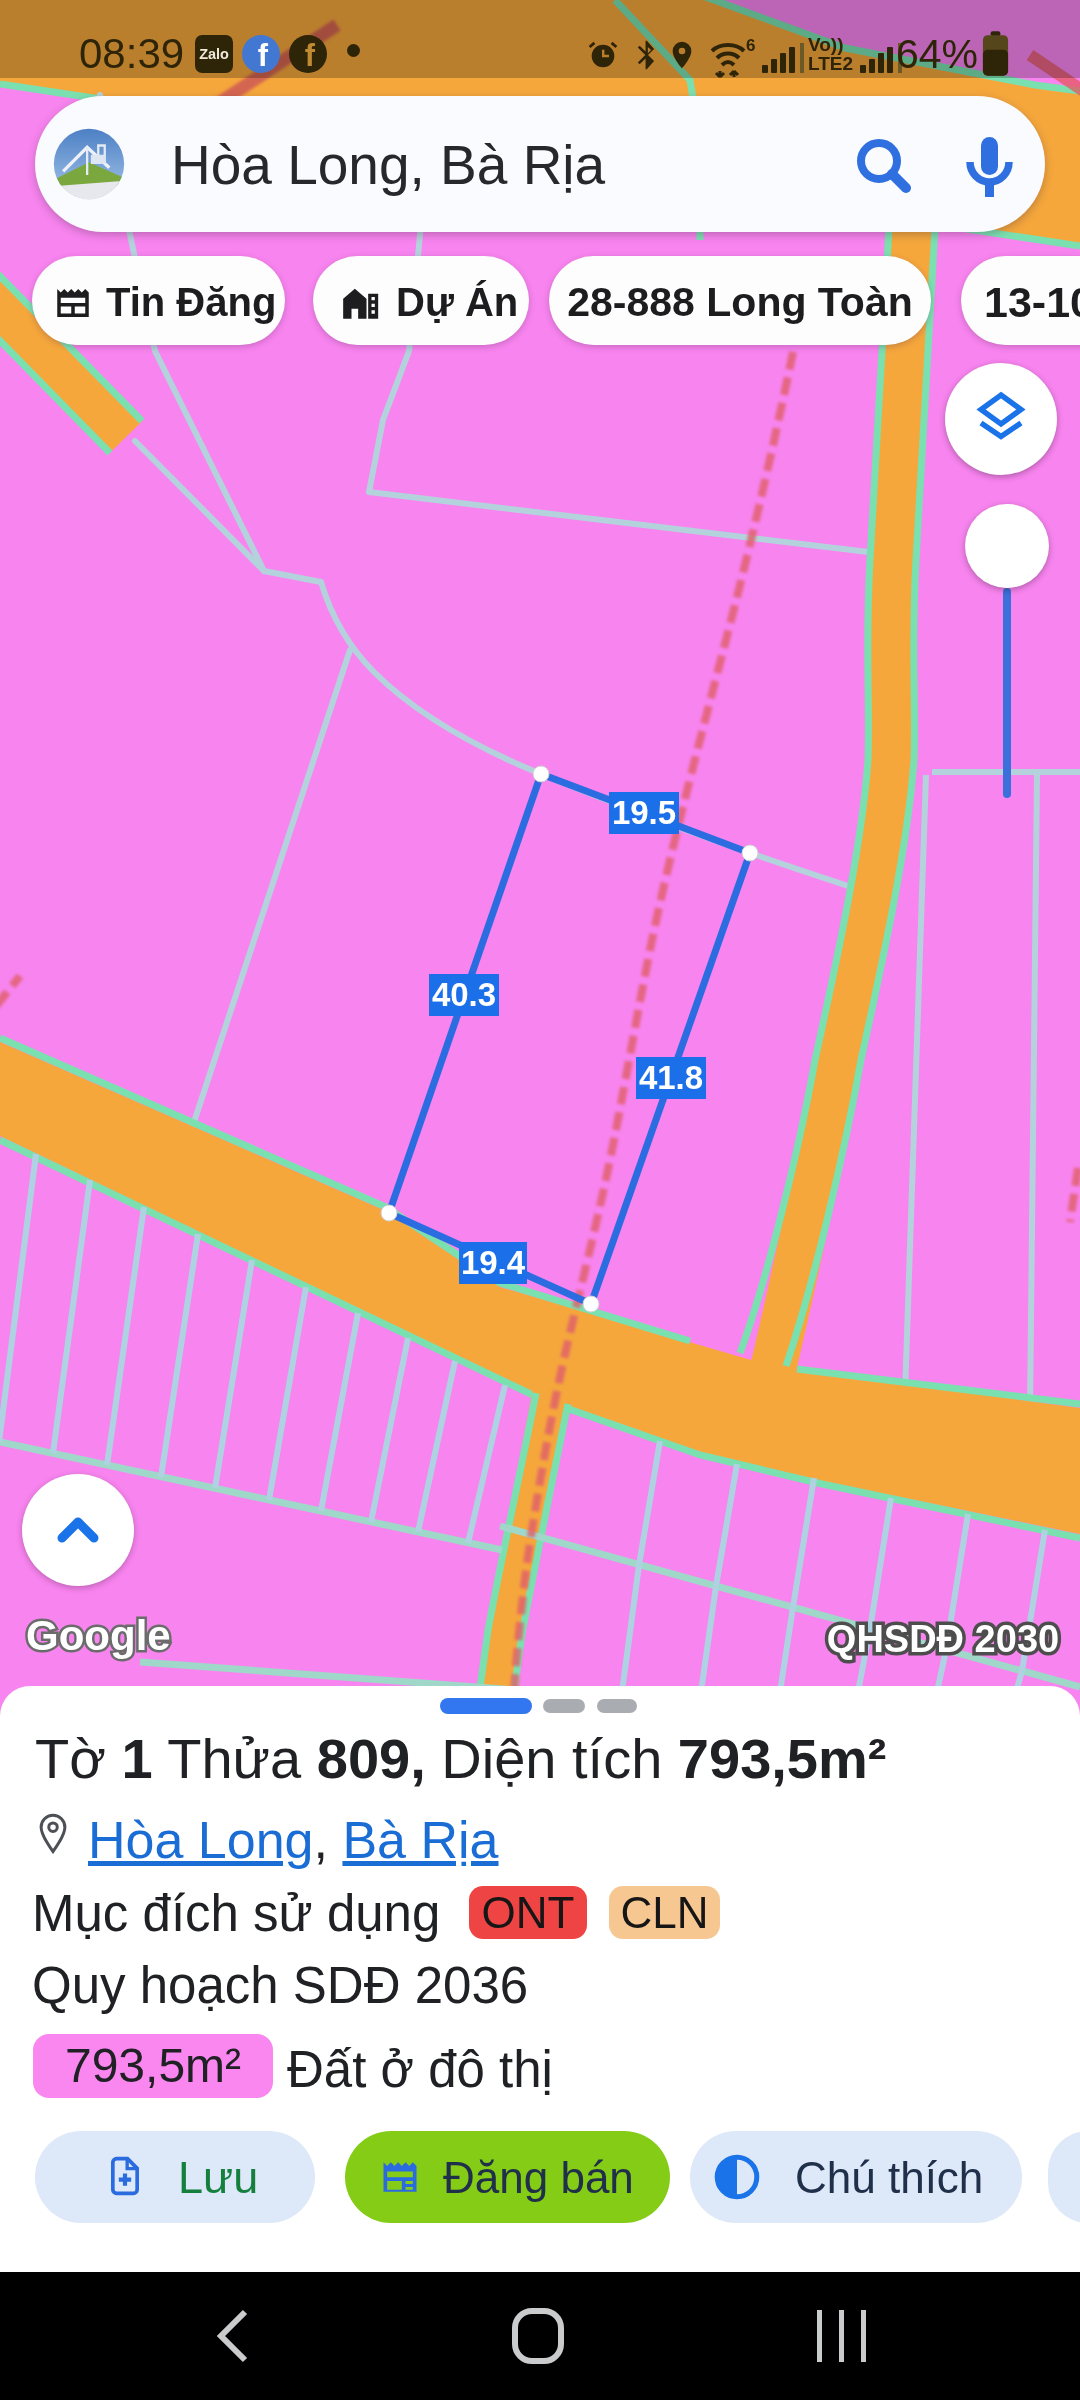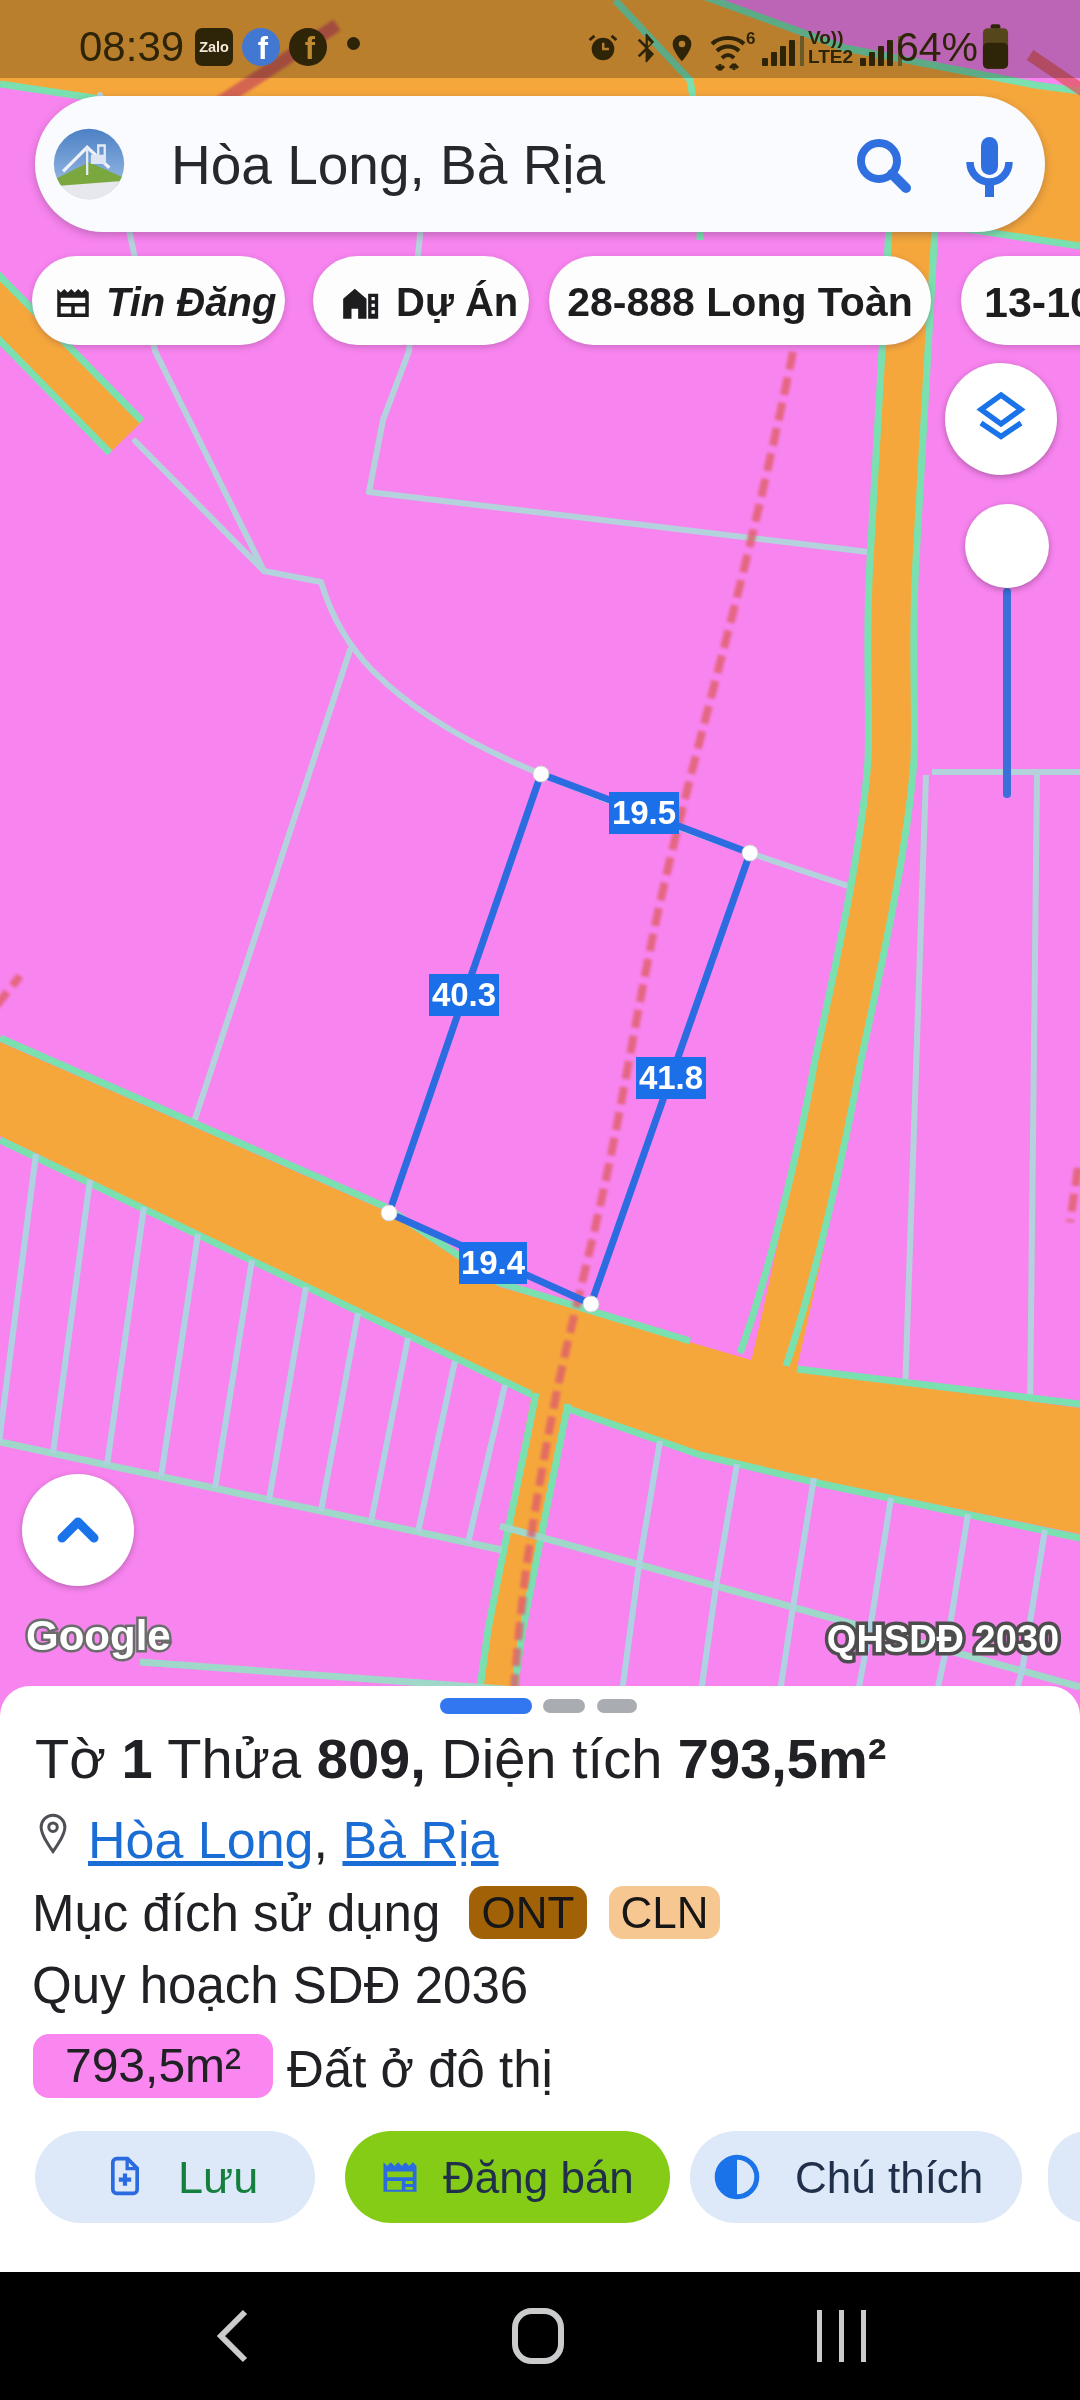--- a/index.html
+++ b/index.html
@@ -137,21 +137,21 @@
   </g>
 
   <g>
     <rect x="459" y="1242" width="68" height="42" fill="#1b6fe8"></rect>
     <text x="493" y="1274" font-size="33" font-weight="bold" fill="#fff" text-anchor="middle">19.4</text>
   </g>
 
   <rect x="0" y="0" width="1080" height="78" fill="rgba(0,0,0,0.24)"></rect>
 </svg>
 
-<div class="abs" style="left:0;top:4px;width:1080px;height:78px;color:#2e2408;">
+<div class="abs" style="left:0;top:11px;width:1080px;height:78px;color:#2e2408;">
 
   <div class="abs" style="left:79px;top:19px;font-size:42px;font-weight:400;">08:39</div>
 
   <svg class="abs" style="left:195px;top:24px" width="38" height="38" viewBox="0 0 42 42">
     <rect x="0" y="0" width="42" height="42" rx="8" fill="#2e2408"></rect>
     <text x="21" y="27" font-size="16" font-weight="bold" fill="#f0e8d8" text-anchor="middle">Zalo</text>
   </svg>
 
   <svg class="abs" style="left:242px;top:24px" width="38" height="38" viewBox="0 0 42 42">
     <circle cx="21" cy="21" r="21" fill="#4378d2"></circle>
@@ -252,21 +252,21 @@
     <line x1="32.5" y1="49" x2="32.5" y2="62" stroke="#2f6fe0" stroke-width="9"></line>
   </svg>
 </div>
 
 <div class="abs" style="left:0;top:256px;height:90px;white-space:nowrap;">
 
   <div class="abs" style="left:32px;top:0;width:253px;height:89px;border-radius:45px;background:#fdfdfe;box-shadow:0 2px 6px rgba(80,40,80,0.28);">
     <svg class="abs" style="left:16px;top:26px" width="50" height="42" viewBox="0 0 24 24" fill="#1d1d1f">
       <path d="M3 4 l2 2 2-2 2 2 2-2 2 2 2-2 2 2 2-2 2 2 v14 H3 Z M5 9 h14 v3 H5 Z m0 5 h6 v4 H5 Z m8 0 h6 v4 h-6 Z" fill-rule="evenodd"></path>
     </svg>
-    <div class="abs" style="left:74px;top:0;line-height:92px;font-size:40px;font-weight:bold;color:#1d1d1f;font-style:italic;">Tin Đăng</div>
+    <div class="abs" style="left:74px;top:0;line-height:92px;font-size:40px;font-weight:bold;color:#1d1d1f;">Tin Đăng</div>
   </div>
 
   <div class="abs" style="left:313px;top:0;width:216px;height:89px;border-radius:45px;background:#fdfdfe;box-shadow:0 2px 6px rgba(80,40,80,0.28);">
     <svg class="abs" style="left:25px;top:26px" width="47" height="40" viewBox="0 0 24 24" fill="#1d1d1f">
       <path d="M1 22 V10 l7-6 7 6 v12 h-5 v-6 H6 v6 Z"></path>
       <path d="M16 22 V7 h6 v15 Z M18 9h2v2h-2zm0 4h2v2h-2zm0 4h2v2h-2z" fill-rule="evenodd"></path>
     </svg>
     <div class="abs" style="left:83px;top:0;line-height:92px;font-size:40px;font-weight:bold;color:#1d1d1f;">Dự Án</div>
   </div>
 
@@ -316,21 +316,21 @@
     
     <svg style="vertical-align:middle" width="30" height="44" viewBox="0 0 24 34" fill="none" stroke="#4d5156" stroke-width="2.4">
       <path d="M12 2 a9.5 9.5 0 0 1 9.5 9.5 C 21.5 18.5 12 31 12 31 S 2.5 18.5 2.5 11.5 A 9.5 9.5 0 0 1 12 2 Z"></path>
       <circle cx="12" cy="11.5" r="3.4"></circle>
     </svg>
   </div>
   <div class="abs" style="left:88px;top:124px;font-size:52px;color:#1a6dd5;"><span style="text-decoration:underline">Hòa Long</span><span style="color:#202124;">,</span> <span style="text-decoration:underline">Bà Rịa</span></div>
 
   <div class="abs" style="left:32px;top:198px;font-size:51px;color:#202124;">Mục đích sử dụng</div>
 
-  <div class="abs" style="left:469px;top:200px;width:118px;height:53px;border-radius:14px;background:#a16207;text-align:center;line-height:54px;font-size:44px;color:#161616;">ONT</div>
+  <div class="abs" style="left:469px;top:200px;width:118px;height:53px;border-radius:14px;background:#ef4444;text-align:center;line-height:54px;font-size:44px;color:#161616;">ONT</div>
 
   <div class="abs" style="left:609px;top:200px;width:111px;height:53px;border-radius:14px;background:#f7c791;text-align:center;line-height:54px;font-size:44px;color:#161616;">CLN</div>
 
   <div class="abs" style="left:32px;top:270px;font-size:51px;color:#202124;">Quy hoạch SDĐ 2036</div>
 
   <div class="abs" style="left:33px;top:348px;width:240px;height:64px;border-radius:16px;background:#fa86ef;text-align:center;line-height:64px;font-size:48px;color:#202124;">793,5m²</div>
   <div class="abs" style="left:287px;top:354px;font-size:51px;color:#202124;">Đất ở đô thị</div>
 
   <div class="abs" style="left:35px;top:445px;width:280px;height:92px;border-radius:46px;background:#dde8f8;">
 

